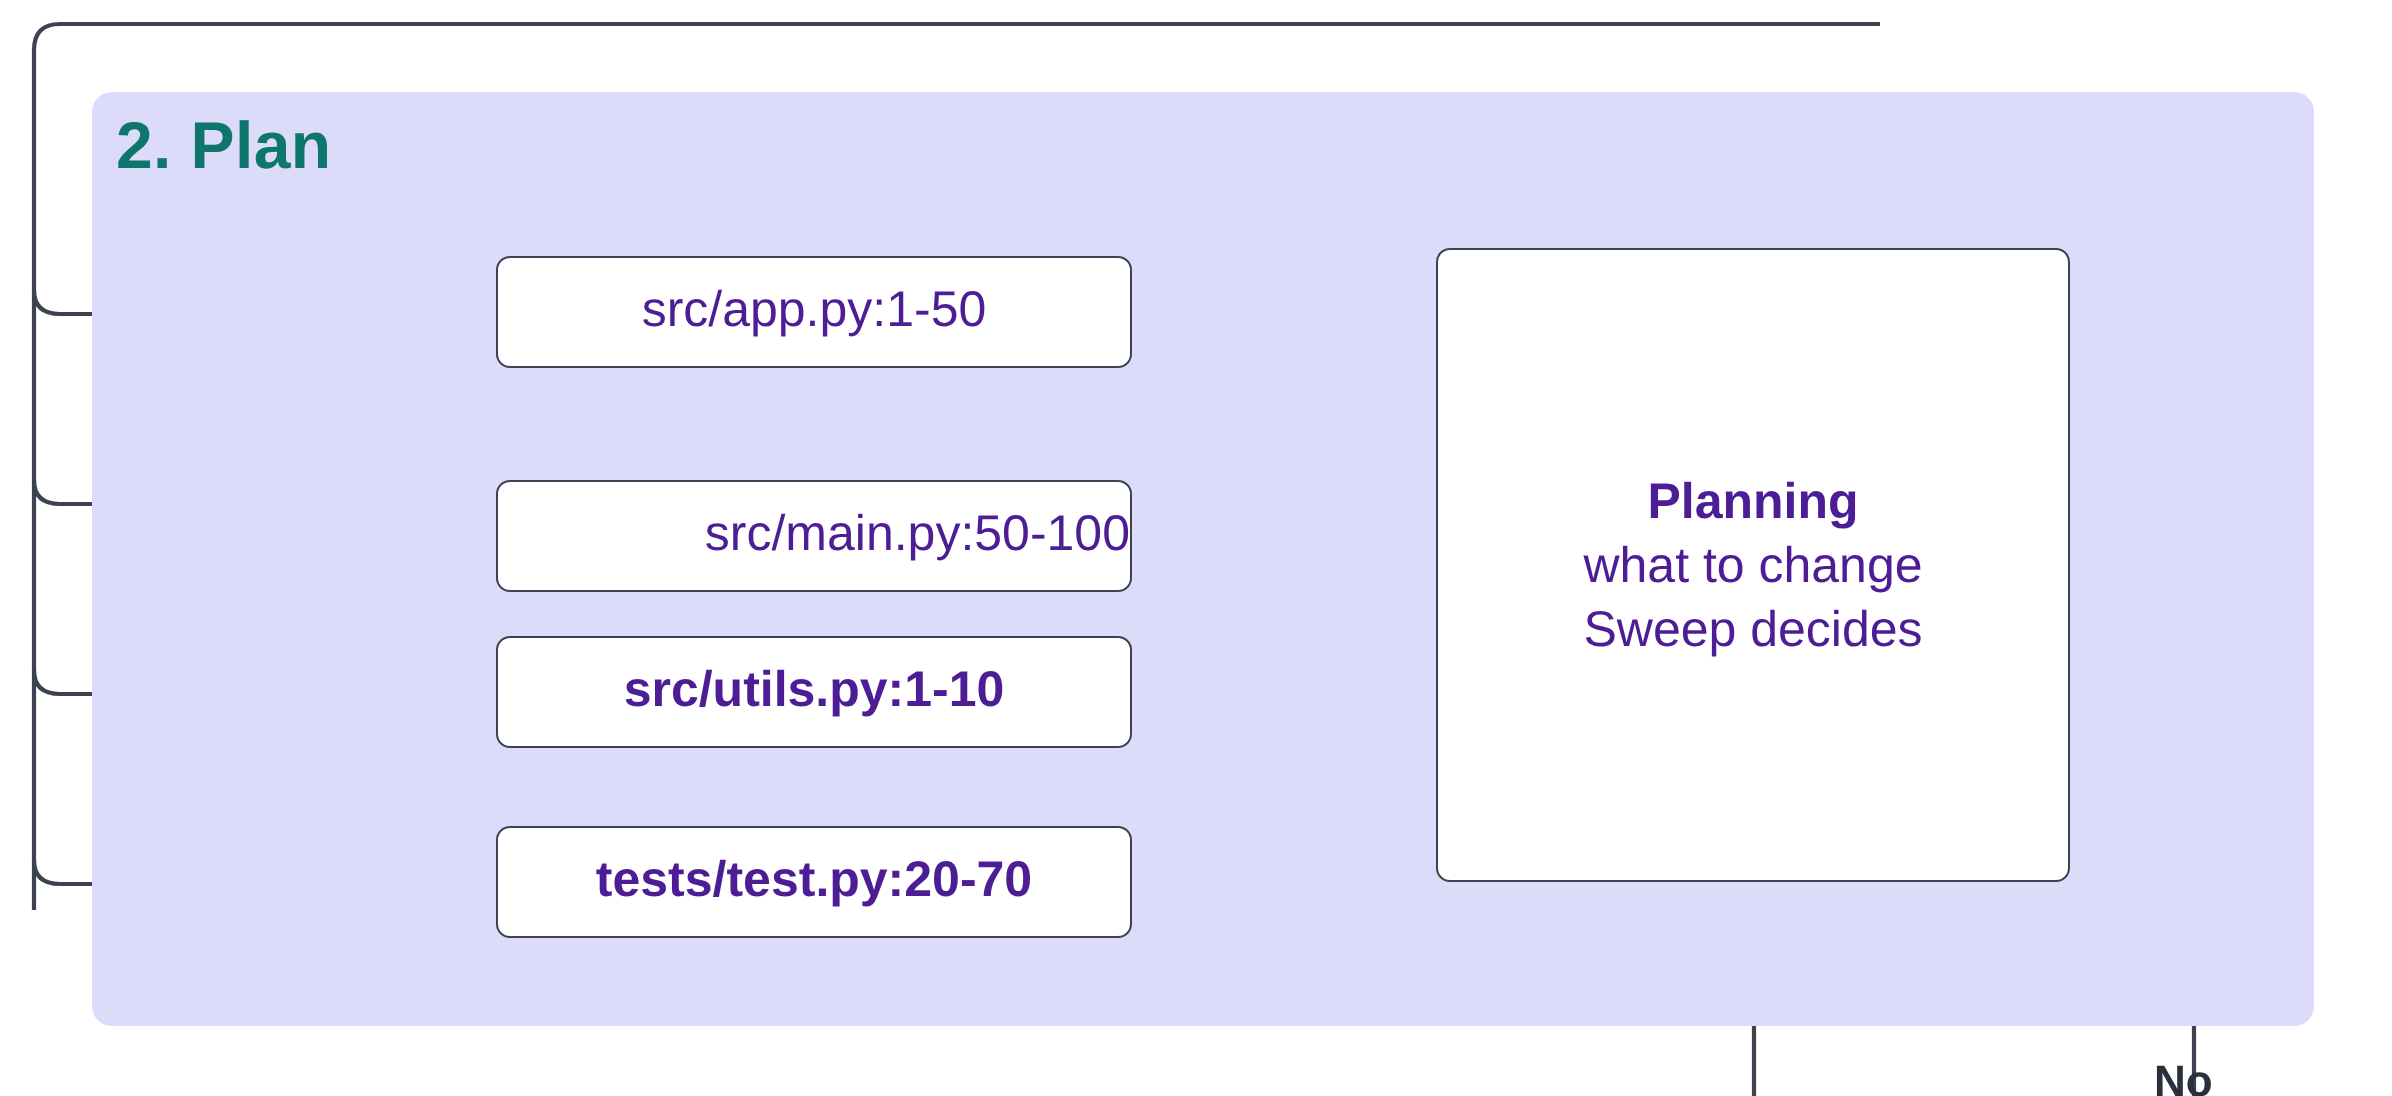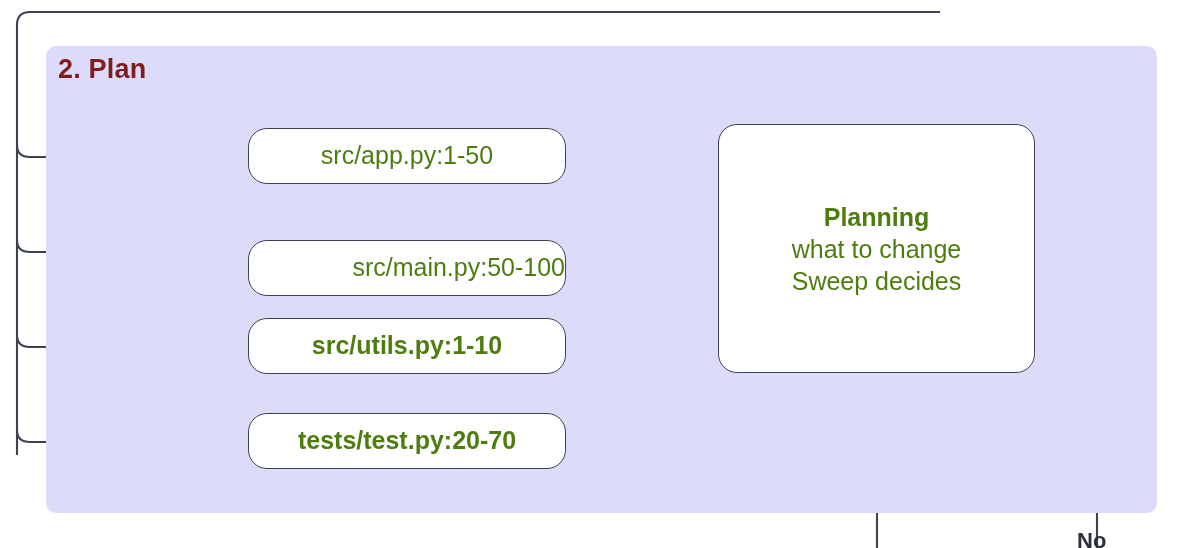--- a/index.html
+++ b/index.html
@@ -33,35 +33,35 @@
     top: 46px;
     width: 1111px;
     height: 467px;
     background: #dcdcfa;
     border-radius: 10px;
   }
   .panel-title {
     position: absolute;
     left: 58px;
     top: 54px;
-    font-size: 27px;
+    font-size: 33px;
     font-weight: bold;
-    color: #7f1d1d;
+    color: #0f766e;
     letter-spacing: 0.2px;
     white-space: nowrap;
   }
 
   
   .node {
     position: absolute;
     box-sizing: border-box;
     background: #ffffff;
     border: 1.6px solid #3d4251;
-    border-radius: 19px;
-    color: #4d7c0f;
+    border-radius: 7px;
+    color: #4c1d95;
     display: flex;
     align-items: center;
     justify-content: center;
     text-align: center;
   }
   .file-node {
     left: 248px;
     width: 318px;
     height: 56px;
     font-size: 25px;
@@ -69,21 +69,21 @@
   }
   .file-node.f0 { top: 128px; }
   .file-node.f1 { top: 240px; justify-content: flex-end; }
   .file-node.f2 { top: 318px; font-weight: bold; }
   .file-node.f3 { top: 413px; font-weight: bold; }
 
   .planning-node {
     left: 718px;
     top: 124px;
     width: 317px;
-    height: 249px;
+    height: 317px;
     flex-direction: column;
     font-size: 25px;
     line-height: 1.28;
   }
   .planning-title {
     font-weight: bold;
   }
   .planning-sub {
     font-weight: normal;
   }

